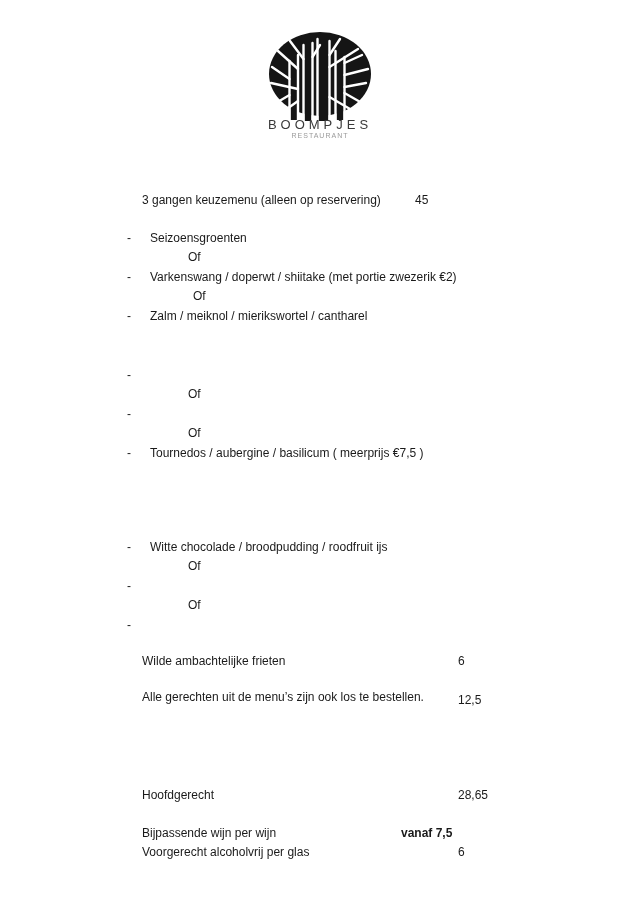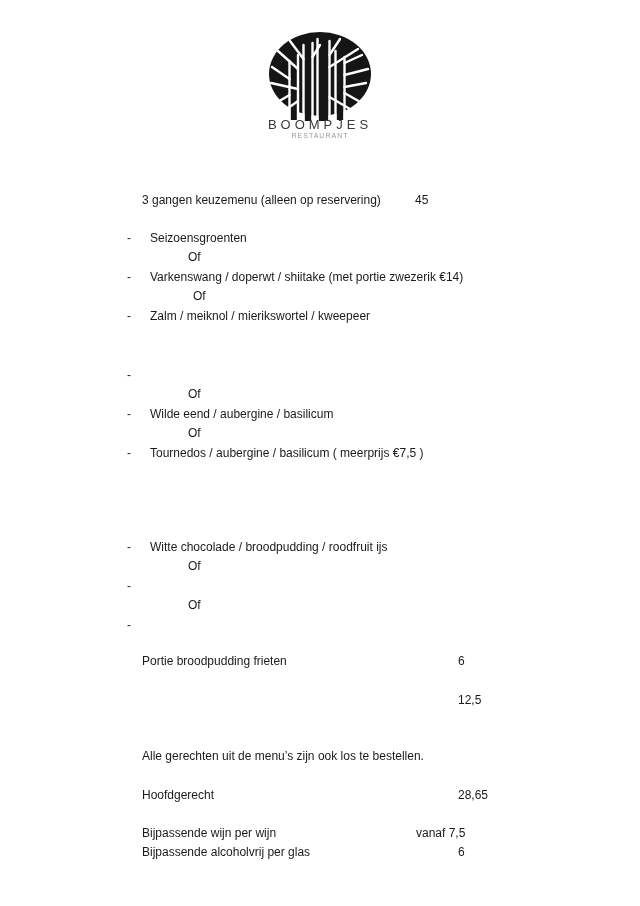--- a/index.html
+++ b/index.html
@@ -13,21 +13,21 @@
     overflow:hidden;
     padding-left:18px;
   }
   .row {
     position:absolute; left:0; width:640px; height:20px;
     line-height:19.4px; white-space:nowrap;
   }
   .row .lbl   { position:absolute; left:110px; white-space:nowrap;margin-left:32px; }
   .row .price { position:absolute; left:458px; white-space:nowrap; }
   .row .price-heading { position:absolute; left:383px; white-space:nowrap;margin-left:32px; }
-  .row .price-vanaf   { position:absolute; left:416px; white-space:nowrap; }
+  .row .price-vanaf   { position:absolute; left:401px; white-space:nowrap;font-weight:bold; }
 
   .course {
     position:absolute; left:127px;
     line-height:19.4px; white-space:nowrap;
   }
   .item-row { display:flex; }
   .item-row .dash { width:23px; }
   .of-row { padding-left:61px; }
 
   .logo-wrap { position:absolute; top:31px; left:268px; width:104px; }
@@ -91,37 +91,36 @@
   </div>
 
   <div class="course" style="top:229px">
     <div class="item-row">
       <span class="dash">-</span>
       <span>Seizoensgroenten</span>
     </div>
     <div class="of-row">Of</div>
     <div class="item-row">
       <span class="dash">-</span>
-      <span>Varkenswang / doperwt / shiitake (met portie zwezerik €14)</span>
+      <span>Varkenswang / doperwt / shiitake (met portie zwezerik €2)</span>
     </div>
     <div class="of-row" style="padding-left:66px">Of</div>
     <div class="item-row">
       <span class="dash">-</span>
-      <span>Zalm / meiknol / mierikswortel / kweepeer</span>
+      <span>Zalm / meiknol / mierikswortel / cantharel</span>
     </div>
   </div>
 
   <div class="course" style="top:366px">
     <div class="item-row">
       <span class="dash">-</span>
     </div>
     <div class="of-row">Of</div>
     <div class="item-row">
       <span class="dash">-</span>
-      <span>Wilde eend / aubergine / basilicum</span>
     </div>
     <div class="of-row">Of</div>
     <div class="item-row">
       <span class="dash">-</span>
       <span>Tournedos / aubergine / basilicum ( meerprijs €7,5 )</span>
     </div>
   </div>
 
   <div class="course" style="top:538px">
     <div class="item-row">
@@ -132,37 +131,37 @@
     <div class="item-row">
       <span class="dash">-</span>
     </div>
     <div class="of-row">Of</div>
     <div class="item-row">
       <span class="dash">-</span>
     </div>
   </div>
 
   <div class="row" style="top:652px">
-    <span class="lbl">Portie broodpudding frieten</span>
+    <span class="lbl">Wilde ambachtelijke frieten</span>
     <span class="price">6</span>
   </div>
   <div class="row" style="top:691px">
     <span class="price">12,5</span>
   </div>
 
-  <div class="row" style="top:747px">
+  <div class="row" style="top:688px">
     <span class="lbl">Alle gerechten uit de menu’s zijn ook los te bestellen.</span>
   </div>
   <div class="row" style="top:786px">
     <span class="lbl">Hoofdgerecht</span>
     <span class="price">28,65</span>
   </div>
 
   <div class="row" style="top:824px">
     <span class="lbl">Bijpassende wijn per wijn</span>
     <span class="price-vanaf">vanaf 7,5</span>
   </div>
   <div class="row" style="top:843px">
-    <span class="lbl">Bijpassende alcoholvrij per glas</span>
+    <span class="lbl">Voorgerecht alcoholvrij per glas</span>
     <span class="price">6</span>
   </div>
 
 </div>
 
 </body></html>

